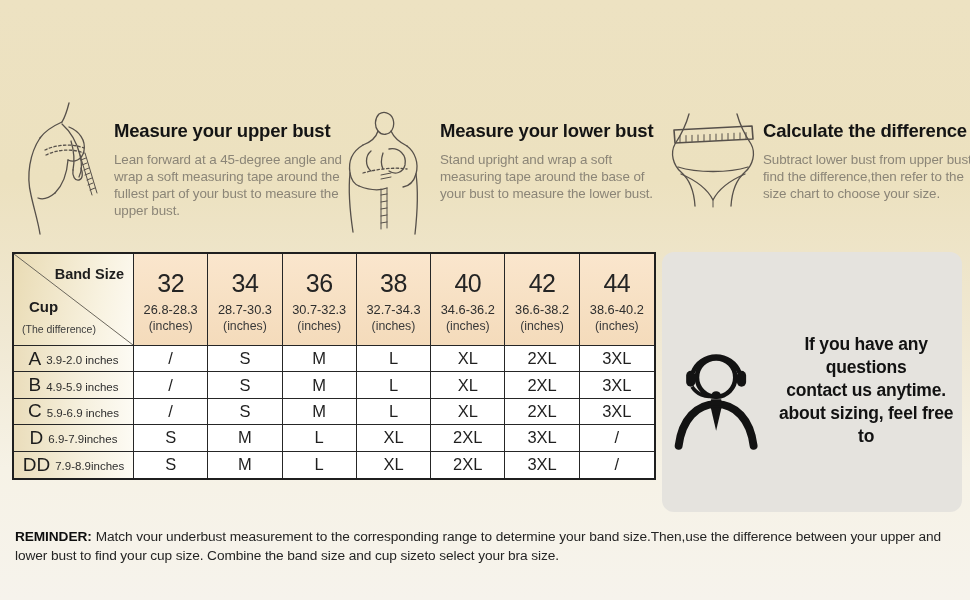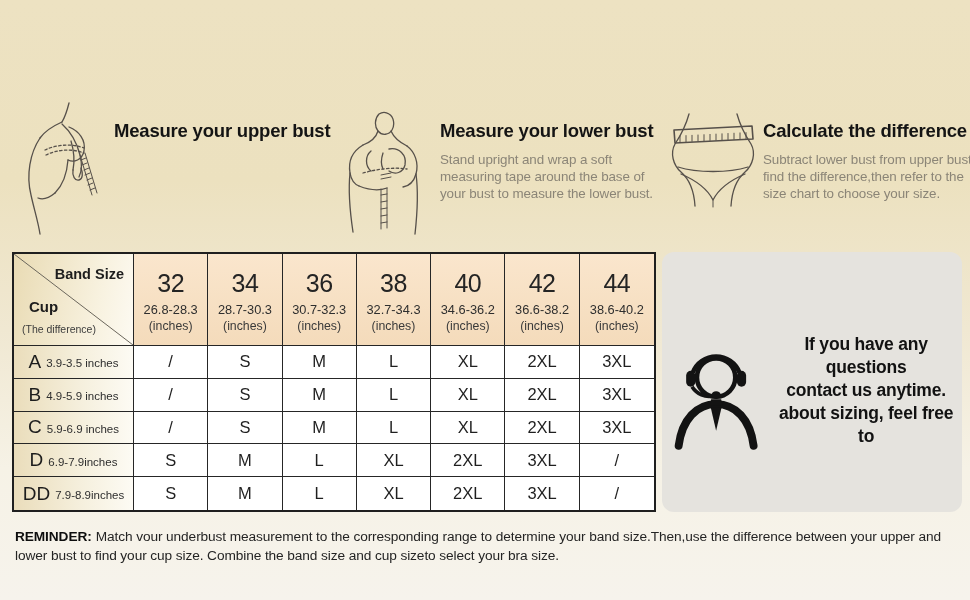--- a/index.html
+++ b/index.html
@@ -23,21 +23,21 @@
                     stroke-linecap:round; stroke-linejoin:round; }
   .step-text { margin-left:6px; }
   .step-h { font-size:18.5px; font-weight:bold; color:#141414; margin-top:18px; letter-spacing:-.2px; }
   .step-b { margin-top:9px; font-size:13.4px; line-height:17px; color:#8B8577; letter-spacing:-.1px; }
   .step-1 .step-b { width:242px; }
   .step-2 .step-b { width:228px; }
   .step-3 .step-b { width:226px; }
   .step-2 .step-h, .step-2 .step-b { margin-left:4px; }
   
   .size-table {
-    position:absolute; left:12px; top:252px; width:644px; height:260px;
+    position:absolute; left:12px; top:252px; width:644px; height:228px;
     display:grid; grid-template-columns:120px repeat(7,1fr);
     grid-template-rows:92px repeat(5,1fr);
     border:2px solid #1f1f1f; background:#fff;
   }
   .cell { border-right:1px solid #262626; border-bottom:1px solid #262626;
           display:flex; align-items:center; justify-content:center; }
   .cell.last-col { border-right:none; }
   .cell.last-row { border-bottom:none; }
   .corner { position:relative; background:linear-gradient(100deg,#E9DBB4 0%,#F8F2E0 70%,#FDFAF2 100%); }
   .corner svg { position:absolute; inset:0; width:100%; height:100%; }
@@ -85,20 +85,21 @@
         <path d="M53,39 C56,49 57,58 55,68"></path>
         <path d="M55,68 C54,74 57,79 61,78 C65,77 65,71 63,66"></path>
         <path class="tape-dash" d="M27,48 C37,43 53,41 66,46"></path>
         <path class="tape-dash" d="M28,53 C38,48 53,46 66,51"></path>
         <path d="M62,53 L74,93" class="tick"></path>
         <path d="M67,51 L79,91" class="tick"></path>
         <path class="tick" d="M63,58 L68,56 M64,63 L69,61 M66,68 L71,66 M67,73 L72,71 M69,78 L74,76 M70,83 L75,81 M72,88 L77,86"></path>
       </svg>
       <div class="step-text">
         <div class="step-h">Measure your upper bust</div>
+        <p class="step-b">Lean forward at a 45-degree angle and wrap a soft measuring tape around the fullest part of your bust to measure the upper bust.</p>
       </div>
     </div>
 
     <div class="step step-2">
       <svg class="illus" width="86" height="126" viewBox="0 0 86 126" style="margin-top:8px">
         <path d="M35,4 C31,8 30,16 34,21 C38,26 45,25 48,20 C51,15 50,7 45,4 C42,2 38,2 35,4 Z"></path>
         <path d="M34,21 C32,28 27,32 19,35"></path>
         <path d="M47,21 C50,28 55,32 63,36"></path>
         <path d="M19,35 C9,41 4,51 6,63 C7,69 10,74 15,76"></path>
         <path d="M15,76 C25,80 35,81 43,78"></path>
@@ -179,21 +180,21 @@
       <span class="unit">(inches)</span>
     </div>
     <div class="cell hcell last-col">
       <span class="num">44</span>
       <span class="range">38.6-40.2</span>
       <span class="unit">(inches)</span>
     </div>
 
     <div class="cell lcell">
       <span class="cup">A</span>
-      <span class="crange">3.9-3.5 inches</span>
+      <span class="crange">3.9-2.0 inches</span>
     </div>
     <div class="cell dcell">/</div>
     <div class="cell dcell">S</div>
     <div class="cell dcell">M</div>
     <div class="cell dcell">L</div>
     <div class="cell dcell">XL</div>
     <div class="cell dcell">2XL</div>
     <div class="cell dcell last-col">3XL</div>
 
     <div class="cell lcell">

